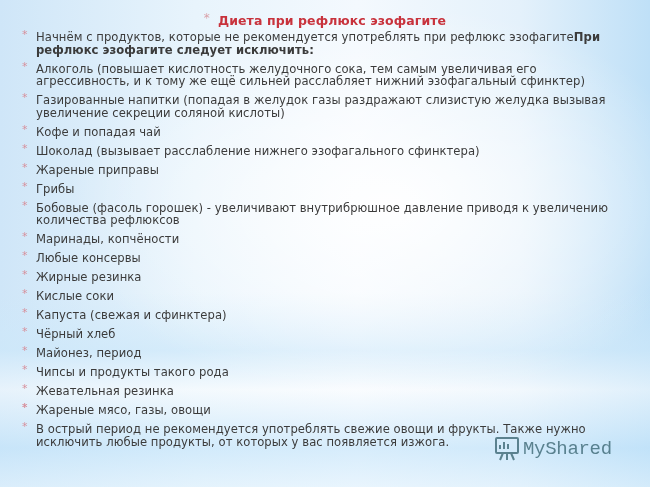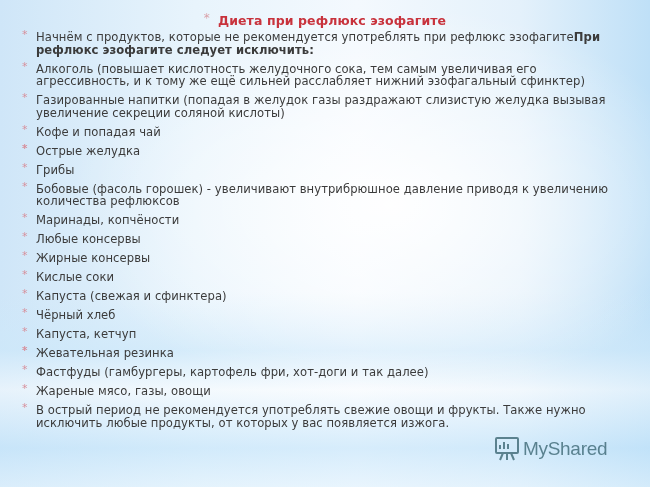--- a/index.html
+++ b/index.html
@@ -77,53 +77,53 @@
       display: flex;
       align-items: center;
       opacity: 0.72;
     }
     .watermark .logo-icon {
       width: 26px;
       height: 24px;
       margin-right: 3px;
     }
     .watermark .wm-text {
-      font-family: Liberation Sans, sans-serif;
+      font-family: Liberation Mono, monospace;
       font-size: 19px;
       color: #2d5a66;
       letter-spacing: -0.3px;
     }
   </style>
 </head>
 <body>
 
 <div class="slide">
   <div class="title-row">
     <span class="star">*</span><span>Диета при рефлюкс эзофагите</span>
   </div>
 
   <ul class="items">
     <li><span class="bullet">*</span><span> Начнём с продуктов, которые не рекомендуется употреблять при рефлюкс эзофагите</span><span class="bold">При рефлюкс эзофагите следует исключить:</span></li>
     <li><span class="bullet">*</span><span> Алкоголь (повышает кислотность желудочного сока, тем самым увеличивая его агрессивность, и к тому же ещё сильней расслабляет нижний эзофагальный сфинктер)</span></li>
     <li><span class="bullet">*</span><span>Газированные напитки (попадая в желудок газы раздражают слизистую желудка вызывая увеличение секреции соляной кислоты)</span></li>
     <li><span class="bullet">*</span><span>Кофе и попадая чай</span></li>
-    <li><span class="bullet">*</span></li>
-    <li><span class="bullet">*</span><span>Острые желудка</span></li>
+    <li><span class="bullet">*</span><span>Шоколад (вызывает расслабление нижнего эзофагального сфинктера)</span></li>
+    <li><span class="bullet">*</span><span>Жареные приправы</span></li>
     <li><span class="bullet">*</span><span>Грибы</span></li>
     <li><span class="bullet">*</span><span>Бобовые (фасоль горошек) - увеличивают внутрибрюшное давление приводя к увеличению количества рефлюксов</span></li>
     <li><span class="bullet">*</span><span>Маринады, копчёности</span></li>
     <li><span class="bullet">*</span><span>Любые консервы</span></li>
-    <li><span class="bullet">*</span><span>Жирные консервы</span></li>
+    <li><span class="bullet">*</span><span>Жирные резинка</span></li>
     <li><span class="bullet">*</span><span>Кислые соки</span></li>
     <li><span class="bullet">*</span><span>Капуста (свежая и сфинктера)</span></li>
     <li><span class="bullet">*</span><span>Чёрный хлеб</span></li>
-    <li><span class="bullet">*</span><span>Капуста, кетчуп</span></li>
+    <li><span class="bullet">*</span><span>Майонез, период</span></li>
+    <li><span class="bullet">*</span><span>Чипсы и продукты такого рода</span></li>
+    <li><span class="bullet">*</span><span>Жевательная резинка</span></li>
     <li><span class="bullet">*</span></li>
-    <li><span class="bullet">*</span><span>Жевательная резинка</span></li>
-    <li><span class="bullet">*</span><span>Фастфуды (гамбургеры, картофель фри, хот-доги и так далее)</span></li>
     <li><span class="bullet">*</span><span>Жареные мясо, газы, овощи</span></li>
     <li><span class="bullet">*</span><span> В острый период не рекомендуется употреблять свежие овощи и фрукты. Также нужно исключить любые продукты, от которых у вас появляется  изжога.</span></li>
   </ul>
 
   <div class="watermark">
     <svg class="logo-icon" viewBox="0 0 26 24">
       <rect x="2" y="1" width="22" height="15" rx="1" fill="none" stroke="#2d5a66" stroke-width="2"></rect>
       <line x1="6" y1="12" x2="6" y2="8" stroke="#2d5a66" stroke-width="2"></line>
       <line x1="10" y1="12" x2="10" y2="5" stroke="#2d5a66" stroke-width="2"></line>
       <line x1="14" y1="12" x2="14" y2="7" stroke="#2d5a66" stroke-width="2"></line>

